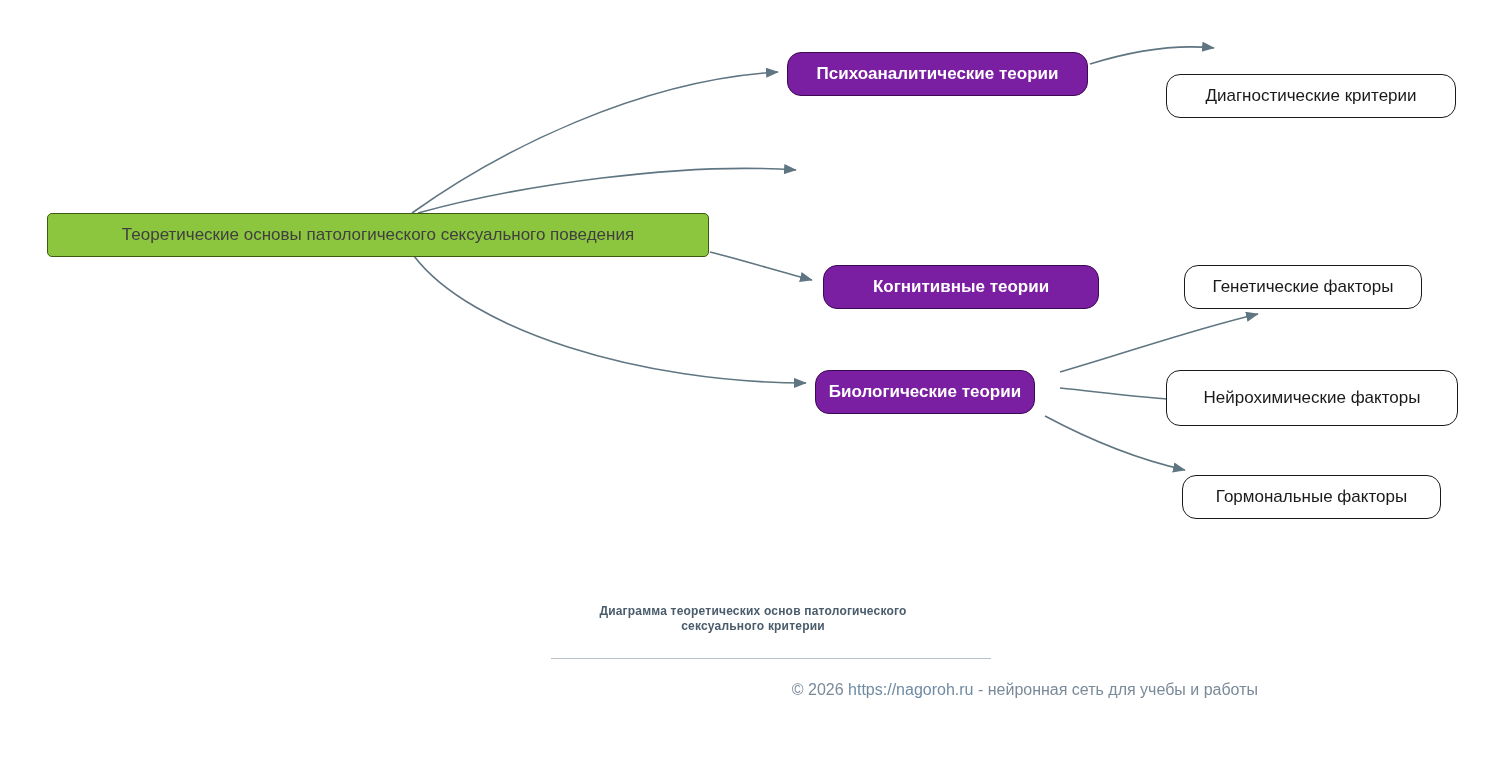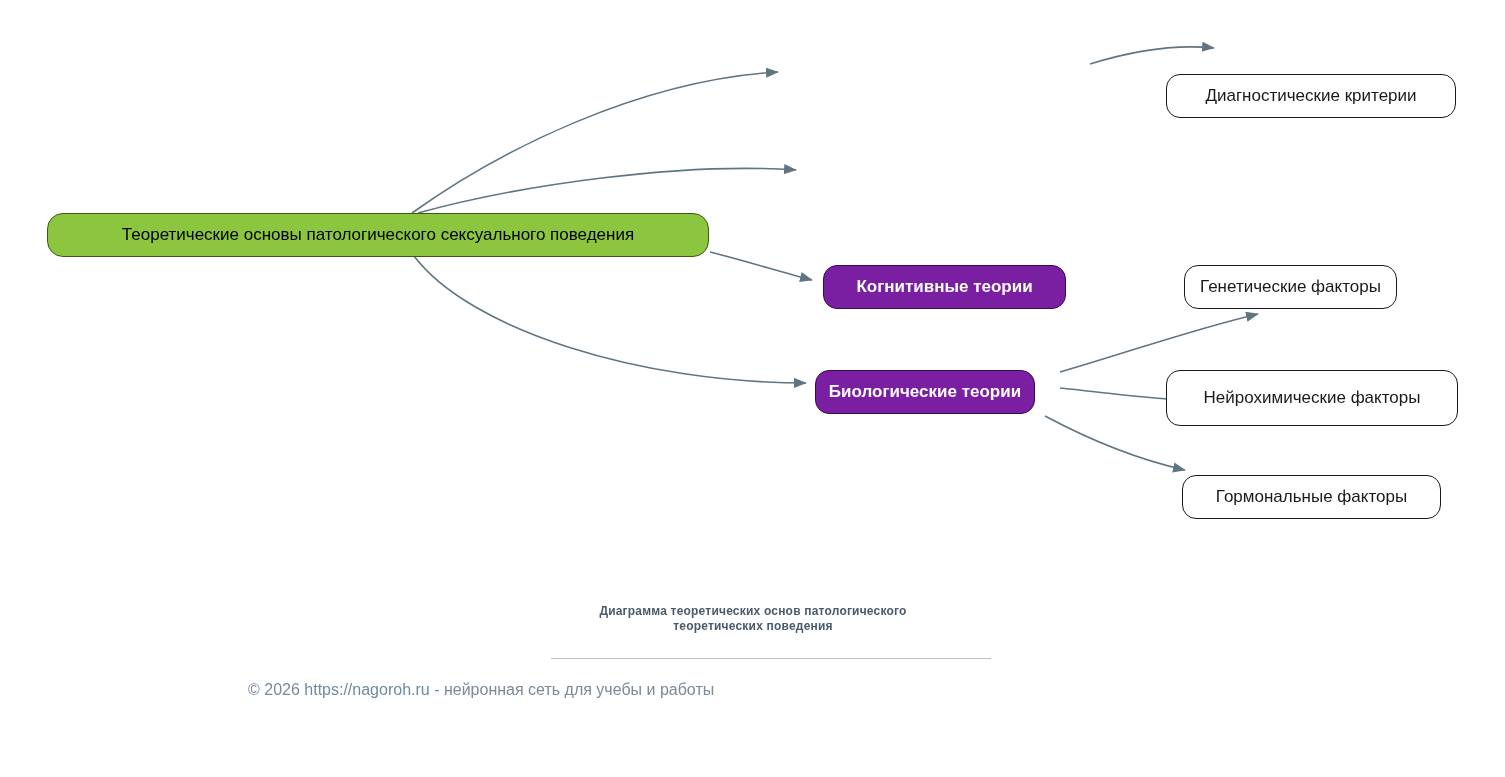--- a/index.html
+++ b/index.html
@@ -35,22 +35,22 @@
     justify-content: center;
     text-align: center;
     white-space: nowrap;
     border-radius: 12px;
     font-size: 17px;
     line-height: 1.15;
   }
   .node.root {
     background: #8cc63e;
     border: 1.3px solid #3c5a12;
-    color: #000000;
-    border-radius: 16px;
+    color: #404040;
+    border-radius: 5px;
   }
   .node.theory {
     background: #7b1fa2;
     border: 1.3px solid #3b0a50;
     color: #ffffff;
     font-weight: bold;
     border-radius: 14px;
   }
   .node.leaf {
     background: #ffffff;
@@ -76,21 +76,21 @@
     top: 658px;
     width: 440px;
     height: 1px;
     background: #b9c3cb;
   }
   .footer {
     position: absolute;
     width: 1010px;
     left: 248px;
     top: 681px;
-    text-align: left;
+    text-align: right;
     font-size: 16px;
     color: #7a8a99;
   }
   .footer .link { color: #6f8aa3; }
 </style>
 </head>
 <body>
 
 <div id="canvas">
 
@@ -109,49 +109,52 @@
       <path d="M1060,372 C1120,355 1190,330 1258,314"></path>
       <path d="M1060,388 C1100,392 1140,398 1185,400"></path>
       <path d="M1045,416 C1090,440 1140,460 1185,470"></path>
     </g>
   </svg>
 
   <div class="node root" style="left:47px; top:213px; width:662px; height:44px;">
     <span>Теоретические основы патологического сексуального поведения</span>
   </div>
 
+  <div class="node theory" style="left:787px; top:52px; width:301px; height:44px;">
+    <span>Психоаналитические теории</span>
+  </div>
 
 
-  <div class="node theory" style="left:823px; top:265px; width:243px; height:44px;">
+  <div class="node theory" style="left:823px; top:265px; width:276px; height:44px;">
     <span>Когнитивные теории</span>
   </div>
 
   <div class="node theory" style="left:815px; top:370px; width:220px; height:44px;">
     <span>Биологические теории</span>
   </div>
 
   <div class="node leaf" style="left:1166px; top:52px; width:290px; height:44px;margin-top:22px;">
     <span>Диагностические критерии</span>
   </div>
 
-  <div class="node leaf" style="left:1184px; top:265px; width:213px; height:44px;">
+  <div class="node leaf" style="left:1184px; top:265px; width:238px; height:44px;">
     <span>Генетические факторы</span>
   </div>
 
   <div class="node leaf" style="left:1166px; top:370px; width:292px; height:56px;">
     <span>Нейрохимические факторы</span>
   </div>
 
   <div class="node leaf" style="left:1182px; top:475px; width:259px; height:44px;">
     <span>Гормональные факторы</span>
   </div>
 
   <div class="caption">
     <div>Диаграмма теоретических основ патологического</div>
-    <div>теоретических поведения</div>
+    <div>сексуального критерии</div>
   </div>
 
   <div class="caption-rule"></div>
 
   <div class="footer">
     <span>© 2026 </span><span class="link">https://nagoroh.ru</span><span> - нейронная сеть для учебы и работы</span>
   </div>
 
 </div>
 

